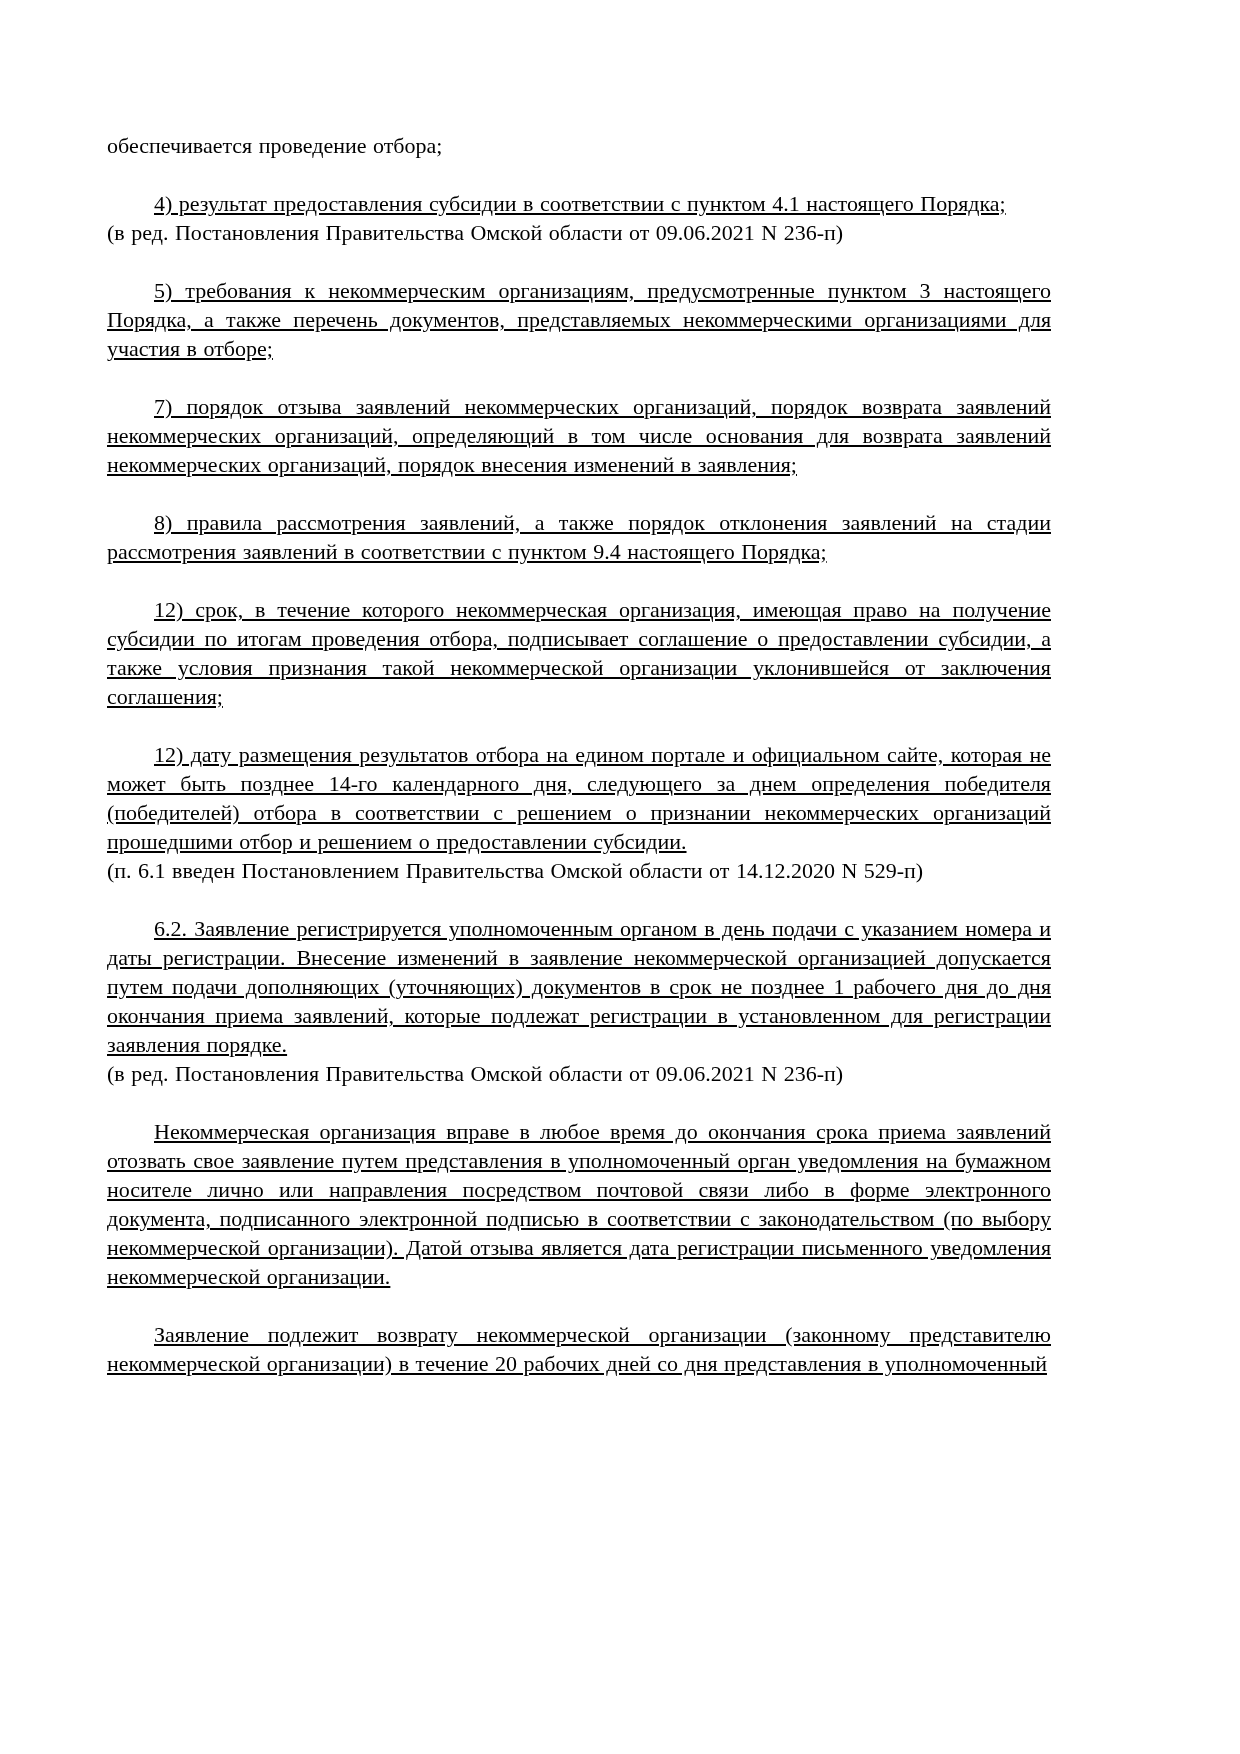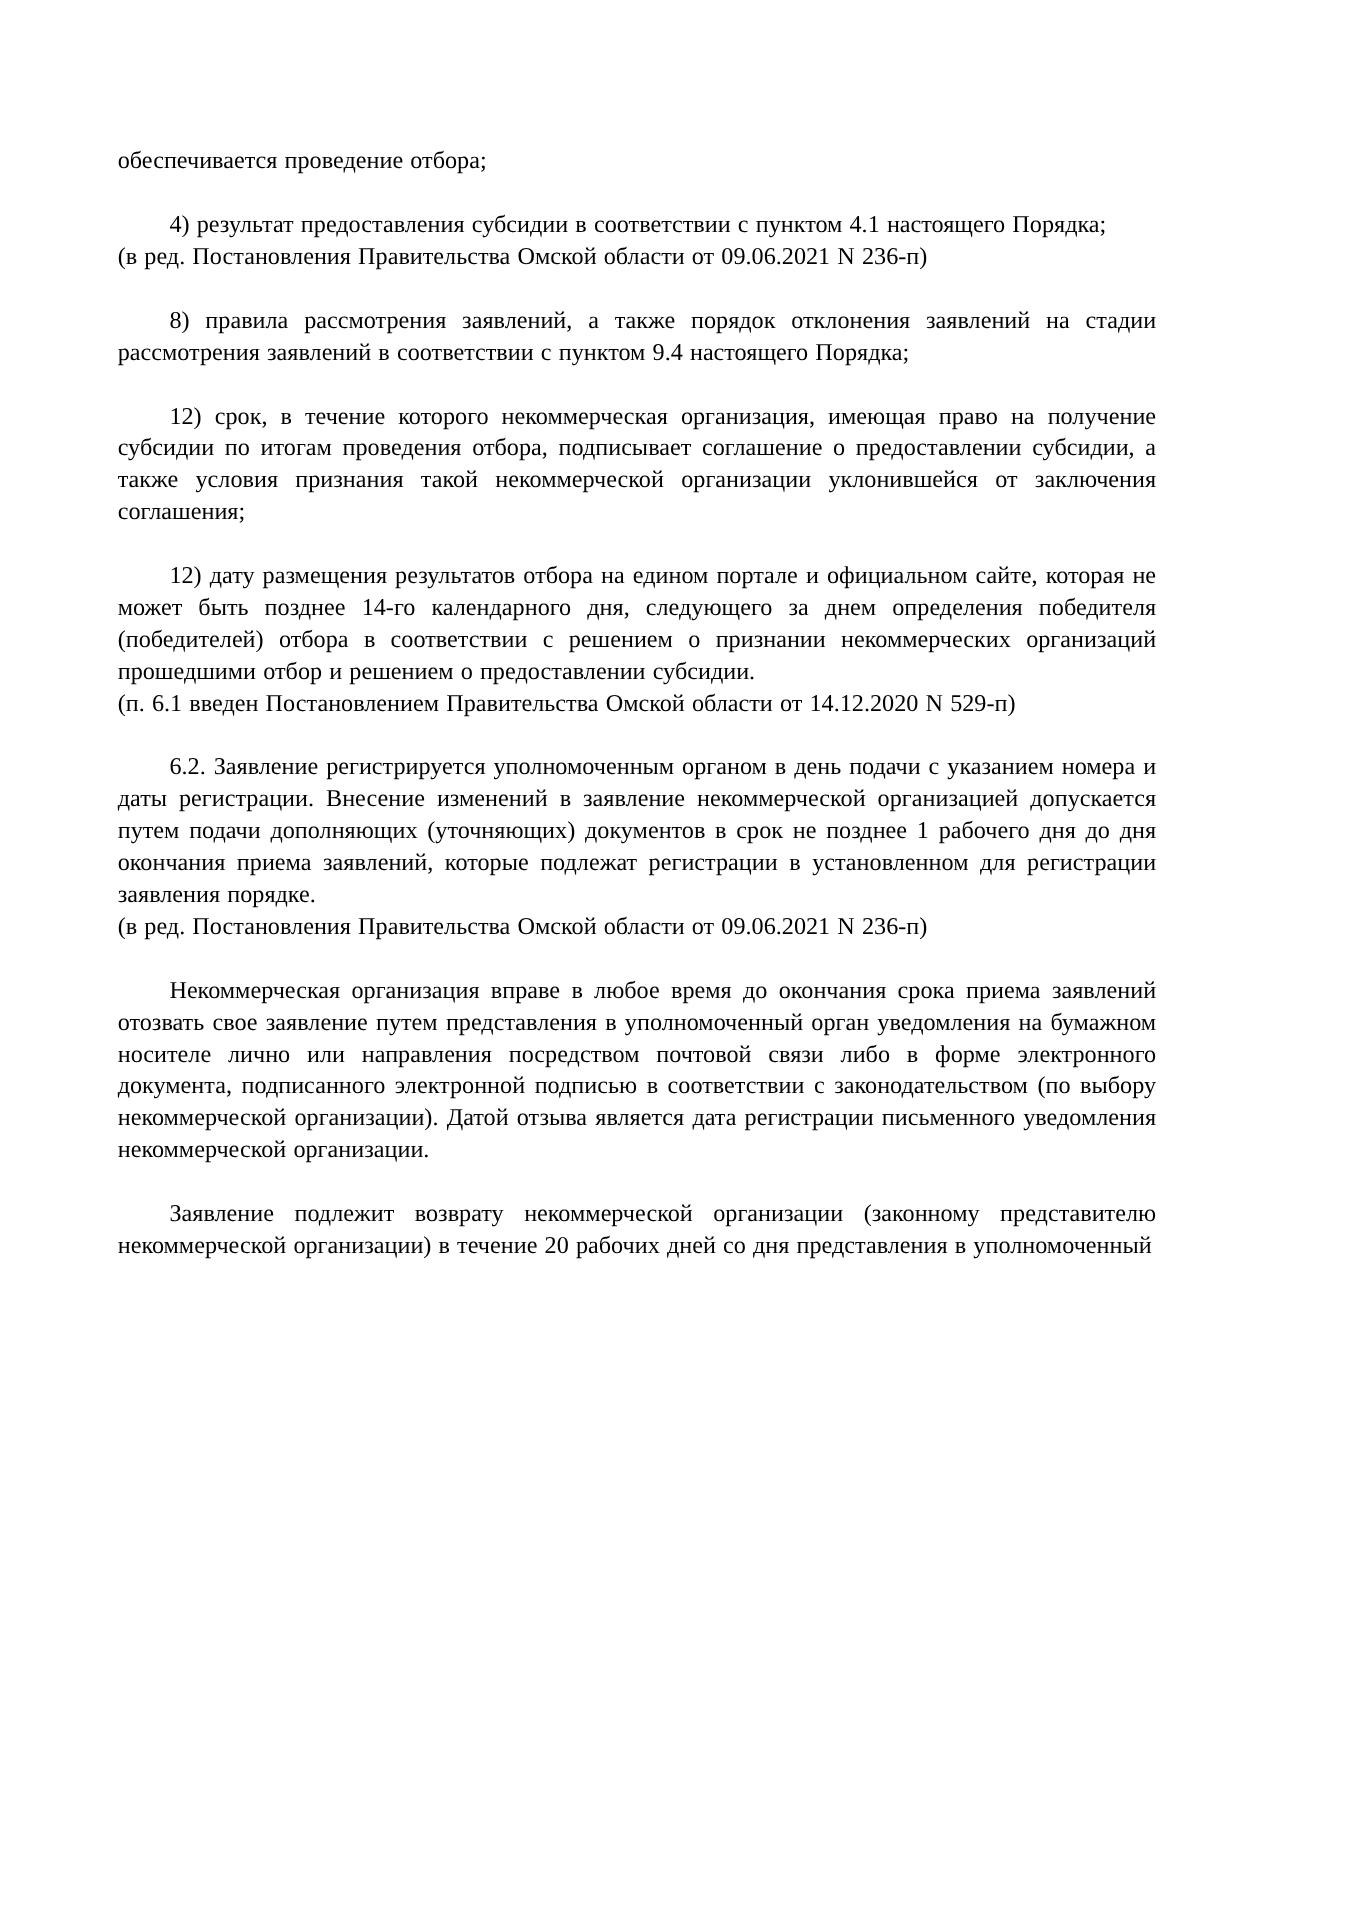--- a/index.html
+++ b/index.html
@@ -28,42 +28,49 @@
   p {
     margin: 0;
     font-size: 22px;
     line-height: 29px;
     text-align: justify;
     color: #000000;
     word-spacing: 1px;
   }
   p.para {
     text-indent: 47px;
+    text-decoration: underline;
   }
   p.cont, p.note {
     text-indent: 0;
     text-align: left;
   }
 </style>
 </head>
 <body>
 
 <div class="page">
 
   <div class="block">
     <p class="cont">обеспечивается проведение отбора;</p>
   </div>
 
   <div class="block">
     <p class="para">4) результат предоставления субсидии в соответствии с пунктом 4.1 настоящего Порядка;</p>
     <p class="note">(в ред. Постановления Правительства Омской области от 09.06.2021 N 236-п)</p>
   </div>
 
+  <div class="block">
+    <p class="para">5) требования к некоммерческим организациям, предусмотренные пунктом 3 настоящего Порядка, а также перечень документов, представляемых некоммерческими организациями для участия в отборе;</p>
+  </div>
 
 
+  <div class="block">
+    <p class="para">7) порядок отзыва заявлений некоммерческих организаций, порядок возврата заявлений некоммерческих организаций, определяющий в том числе основания для возврата заявлений некоммерческих организаций, порядок внесения изменений в заявления;</p>
+  </div>
 
   <div class="block">
     <p class="para">8) правила рассмотрения заявлений, а также порядок отклонения заявлений на стадии рассмотрения заявлений в соответствии с пунктом 9.4 настоящего Порядка;</p>
   </div>
 
 
 
   <div class="block">
     <p class="para">12) срок, в течение которого некоммерческая организация, имеющая право на получение субсидии по итогам проведения отбора, подписывает соглашение о предоставлении субсидии, а также условия признания такой некоммерческой организации уклонившейся от заключения соглашения;</p>
   </div>

